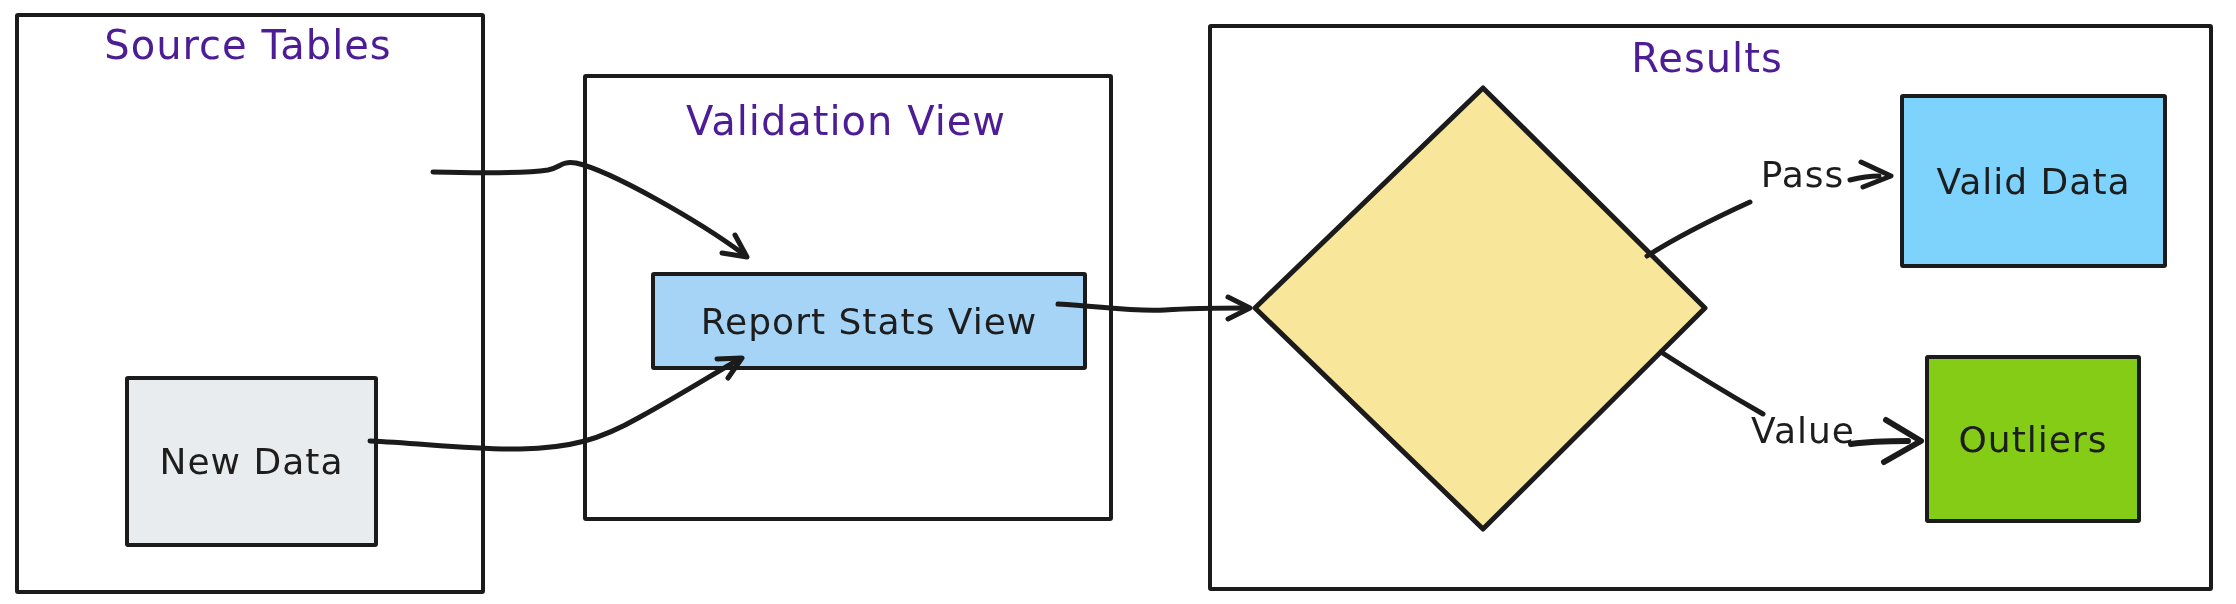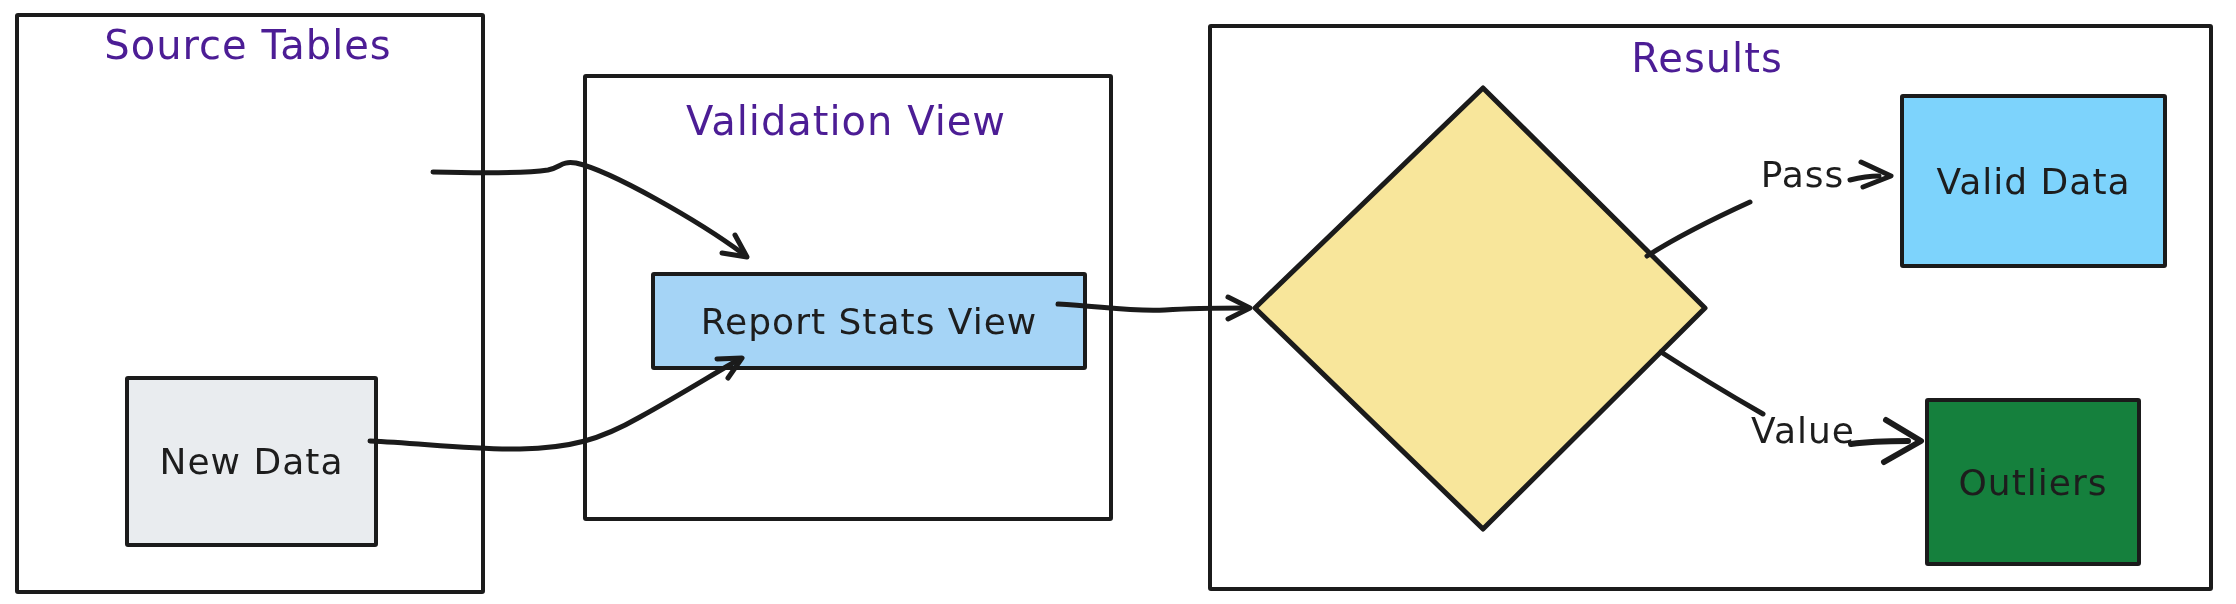--- a/index.html
+++ b/index.html
@@ -30,21 +30,21 @@
     border:4px solid #1b1b1b;
     border-radius:3px;
     display:flex;align-items:center;justify-content:center;
     font-size:36px;
     letter-spacing:1px;
     white-space:nowrap;
   }
   .node-gray{background:#e9ecef;}
   .node-blue{background:#a5d4f6;}
   .node-green{background:#7dd3fc;}
-  .node-pink{background:#15803d;margin-top:43px;}
+  .node-pink{background:#84cc16;}
   .diamond-text{
     position:absolute;
     left:1303px;top:195px;width:360px;height:240px;
     display:flex;flex-direction:column;align-items:center;justify-content:center;
     font-size:33px;line-height:1.38;
     letter-spacing:1px;
     text-align:center;
   }
   .edge-label{
     position:absolute;

